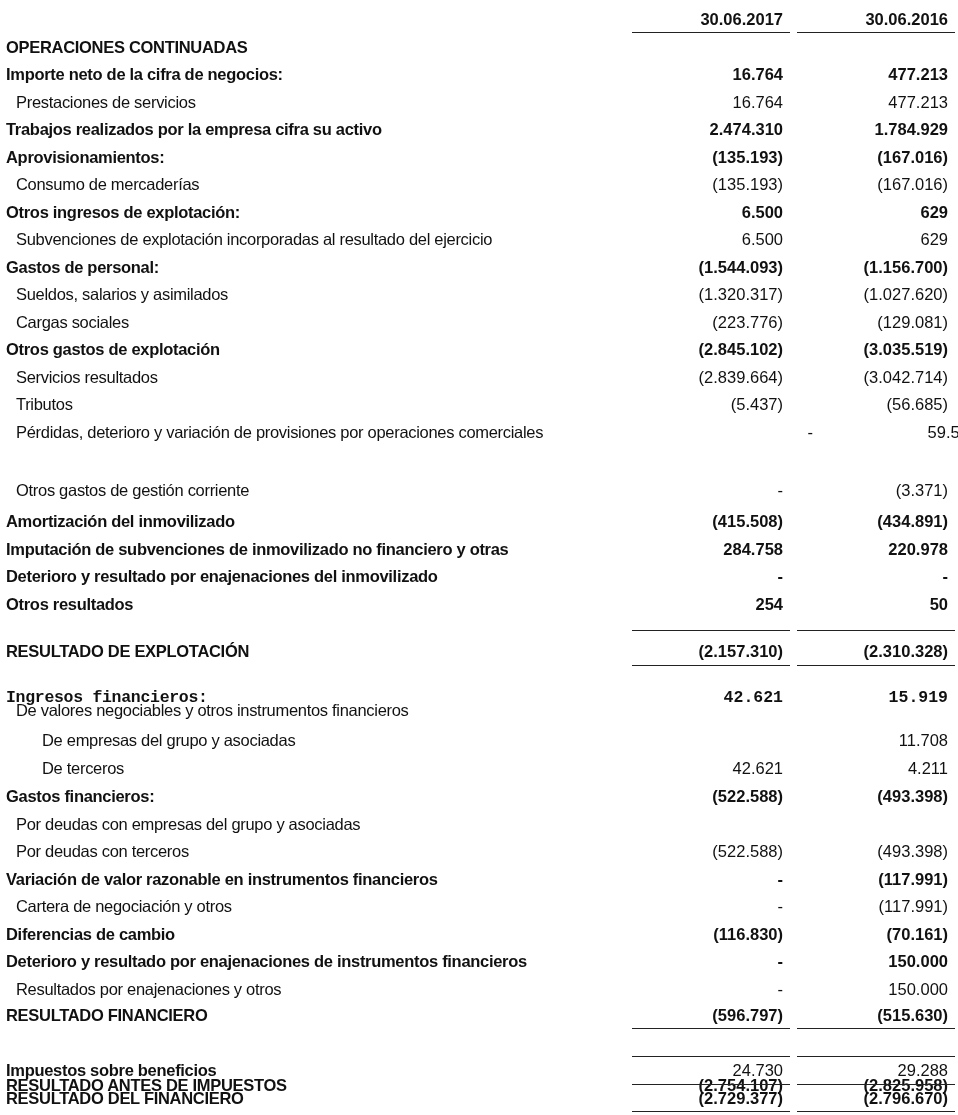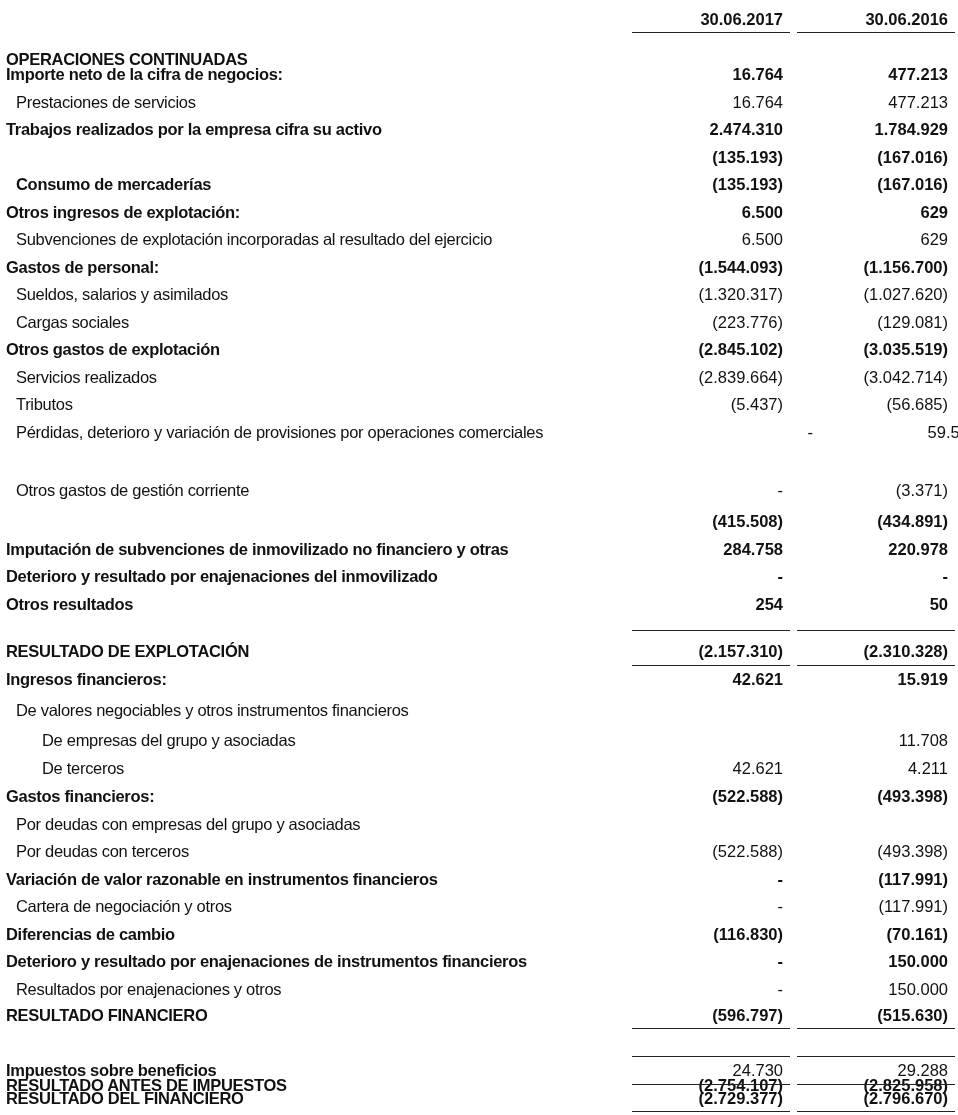--- a/index.html
+++ b/index.html
@@ -25,45 +25,46 @@
 <body>
 
 <div id="sheet">
   <div class="row" style="top:6px">
     <span class="v c1 hdr">30.06.2017</span>
     <span class="v c2 hdr">30.06.2016</span>
   </div>
   <div class="line l1" style="top:32px"></div>
   <div class="line l2" style="top:32px"></div>
   <div id="rows">
-      <div class="row" style="top: 46px;">
+      <div class="row" style="top: 34px;">
         <span class="lbl bold">OPERACIONES CONTINUADAS</span>
         <span class="v c1 bold"></span>
         <span class="v c2 bold"></span>
       </div>
       <div class="row" style="top: 61px;">
         <span class="lbl bold">Importe neto de la cifra de negocios:</span>
         <span class="v c1 bold">16.764</span>
         <span class="v c2 bold">477.213</span>
       </div>
       <div class="row" style="top: 89px;">
         <span class="lbl i1">Prestaciones de servicios</span>
         <span class="v c1">16.764</span>
         <span class="v c2">477.213</span>
       </div>
       <div class="row" style="top: 116px;">
         <span class="lbl bold">Trabajos realizados por la empresa cifra su activo</span>
         <span class="v c1 bold">2.474.310</span>
         <span class="v c2 bold">1.784.929</span>
       </div>
       <div class="row" style="top: 144px;">
+        <span class="lbl bold">Aprovisionamientos:</span>
         <span class="v c1 bold">(135.193)</span>
         <span class="v c2 bold">(167.016)</span>
       </div>
-      <div class="row" style="top: 171px; font-weight: bold;">
+      <div class="row" style="top: 171px;">
         <span class="lbl i1">Consumo de mercaderías</span>
         <span class="v c1">(135.193)</span>
         <span class="v c2">(167.016)</span>
       </div>
       <div class="row" style="top: 199px;">
         <span class="lbl bold">Otros ingresos de explotación:</span>
         <span class="v c1 bold">6.500</span>
         <span class="v c2 bold">629</span>
       </div>
       <div class="row" style="top: 226px;">
@@ -85,40 +86,41 @@
         <span class="lbl i1">Cargas sociales</span>
         <span class="v c1">(223.776)</span>
         <span class="v c2">(129.081)</span>
       </div>
       <div class="row" style="top: 336px;">
         <span class="lbl bold">Otros gastos de explotación</span>
         <span class="v c1 bold">(2.845.102)</span>
         <span class="v c2 bold">(3.035.519)</span>
       </div>
       <div class="row" style="top: 364px;">
-        <span class="lbl i1">Servicios realizados</span>
+        <span class="lbl i1">Servicios resultados</span>
         <span class="v c1">(2.839.664)</span>
         <span class="v c2">(3.042.714)</span>
       </div>
       <div class="row" style="top: 391px;">
         <span class="lbl i1">Tributos</span>
         <span class="v c1">(5.437)</span>
         <span class="v c2">(56.685)</span>
       </div>
       <div class="row wrap2" style="top: 419px;">
         <span class="lbl i1">Pérdidas, deterioro y variación de provisiones por operaciones comerciales</span>
         <span class="v c1">-</span>
         <span class="v c2">59.574</span>
       </div>
       <div class="row" style="top: 477px;">
         <span class="lbl i1">Otros gastos de gestión corriente</span>
         <span class="v c1">-</span>
         <span class="v c2">(3.371)</span>
       </div>
       <div class="row" style="top: 508px;">
+        <span class="lbl bold">Amortización del inmovilizado</span>
         <span class="v c1 bold">(415.508)</span>
         <span class="v c2 bold">(434.891)</span>
       </div>
       <div class="row" style="top: 536px;">
         <span class="lbl bold">Imputación de subvenciones de inmovilizado no financiero y otras</span>
         <span class="v c1 bold">284.758</span>
         <span class="v c2 bold">220.978</span>
       </div>
       <div class="row" style="top: 563px;">
         <span class="lbl bold">Deterioro y resultado por enajenaciones del inmovilizado</span>
@@ -128,21 +130,21 @@
       <div class="row" style="top: 591px;">
         <span class="lbl bold">Otros resultados</span>
         <span class="v c1 bold">254</span>
         <span class="v c2 bold">50</span>
       </div>
       <div class="row" style="top: 638px;">
         <span class="lbl bold">RESULTADO DE EXPLOTACIÓN</span>
         <span class="v c1 bold">(2.157.310)</span>
         <span class="v c2 bold">(2.310.328)</span>
       </div>
-      <div class="row" style="top: 666px;">
+      <div class="row" style="top: 684px; font-family: Liberation Mono, monospace;">
         <span class="lbl bold">Ingresos financieros:</span>
         <span class="v c1 bold">42.621</span>
         <span class="v c2 bold">15.919</span>
       </div>
       <div class="row" style="top: 697px;">
         <span class="lbl i1">De valores negociables y otros instrumentos financieros</span>
         <span class="v c1"></span>
         <span class="v c2"></span>
       </div>
       <div class="row" style="top: 727px;">

